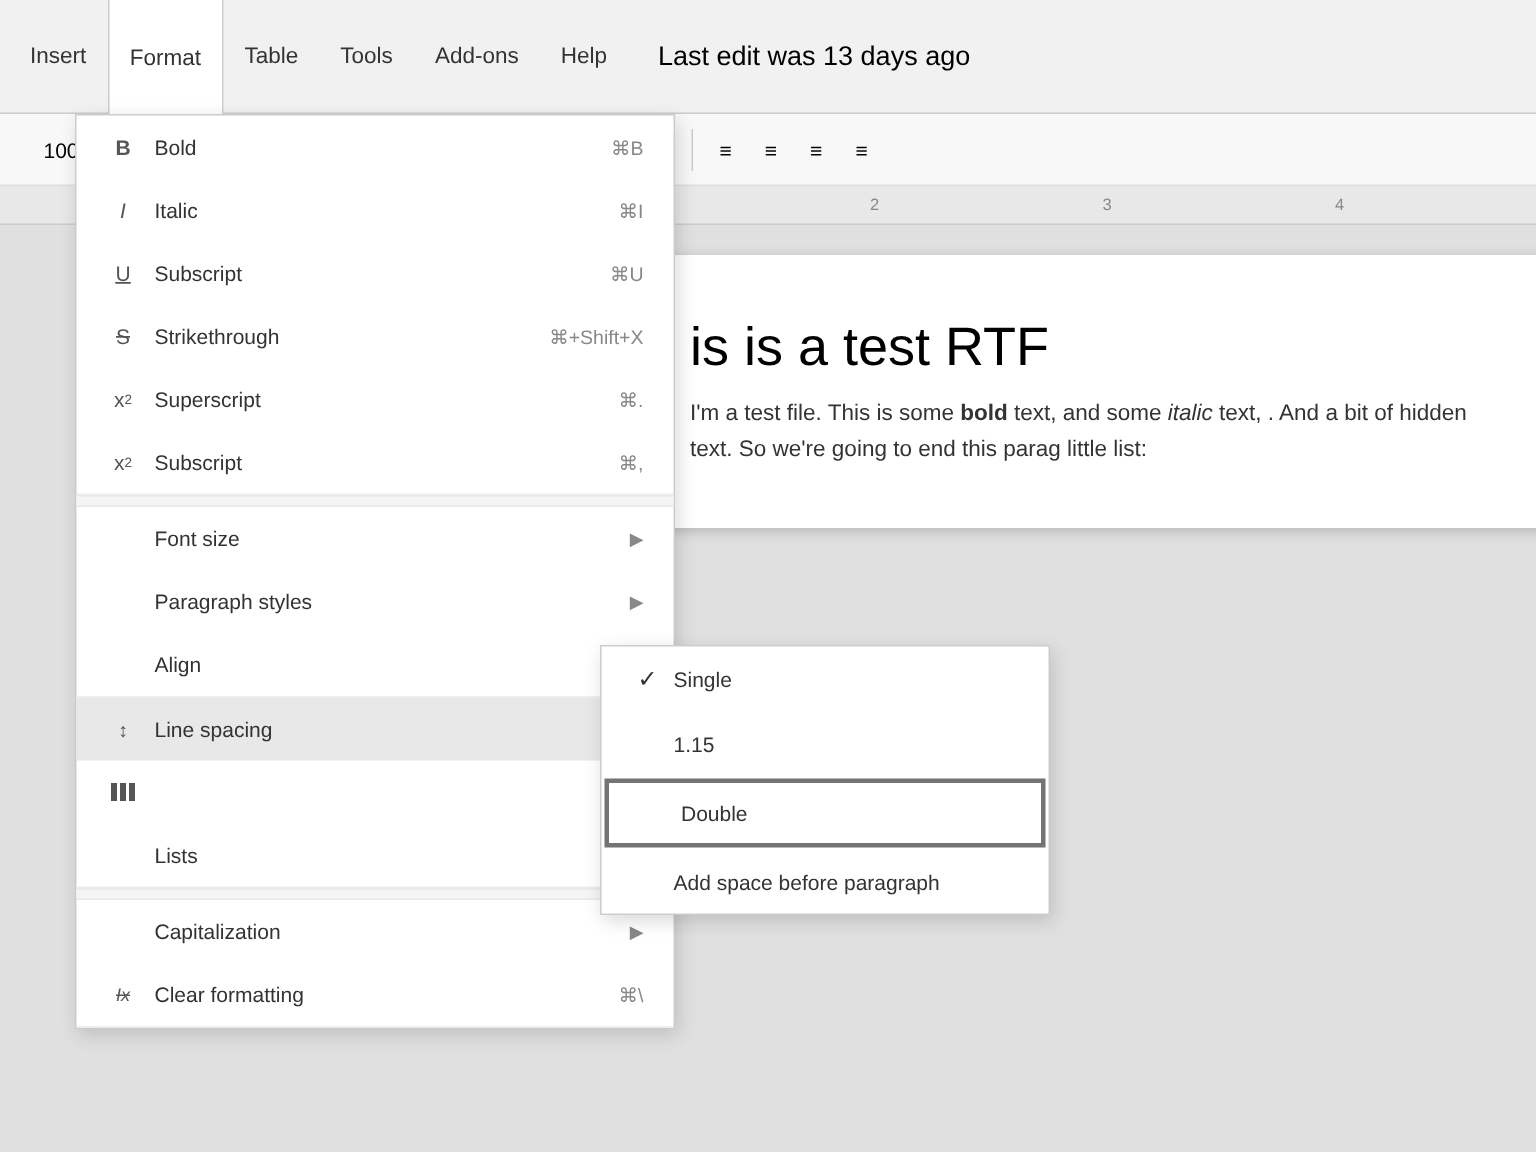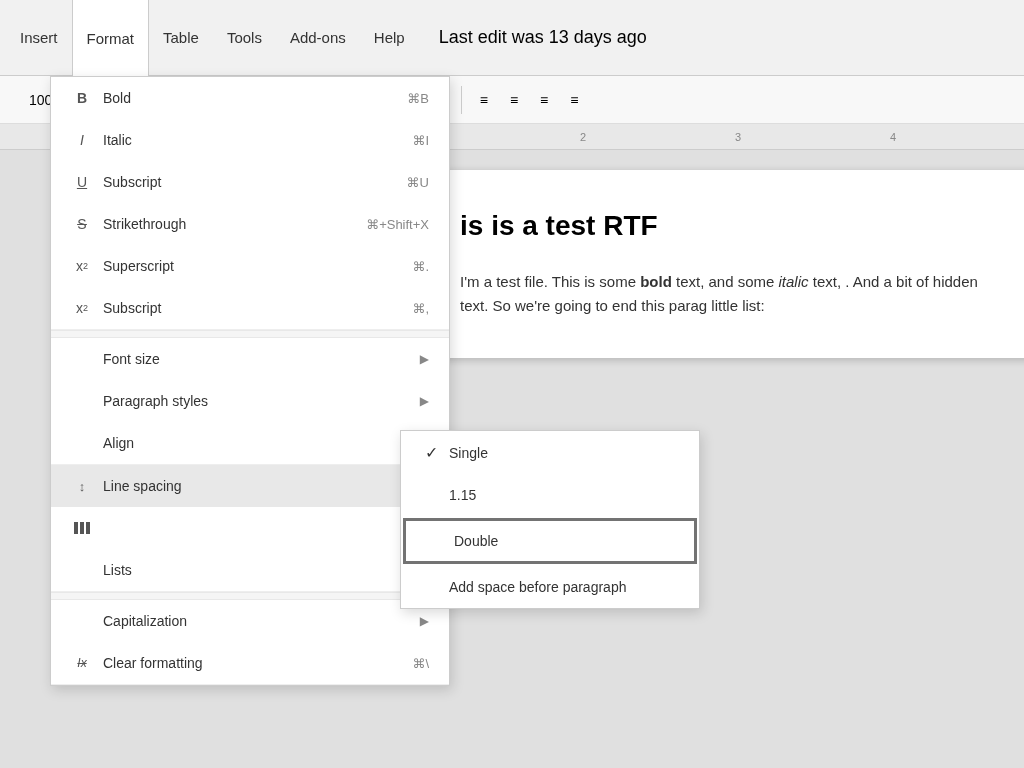--- a/index.html
+++ b/index.html
@@ -134,23 +134,23 @@
       position: absolute;
       top: 20px;
       left: 420px;
       width: 620px;
       background: white;
       padding: 40px 40px;
       box-shadow: 0 2px 8px rgba(0,0,0,0.2);
     }
 
     .doc-title {
-      font-size: 28px;
-      font-weight: bold;
-      margin-bottom: 28px;
+      font-size: 36px;
+      font-weight: normal;
+      margin-bottom: 12px;
     }
 
     .doc-body {
       font-size: 15px;
       line-height: 1.6;
       color: #333;
     }
 
     .doc-body strong { font-weight: bold; }
     .doc-body em { font-style: italic; }

